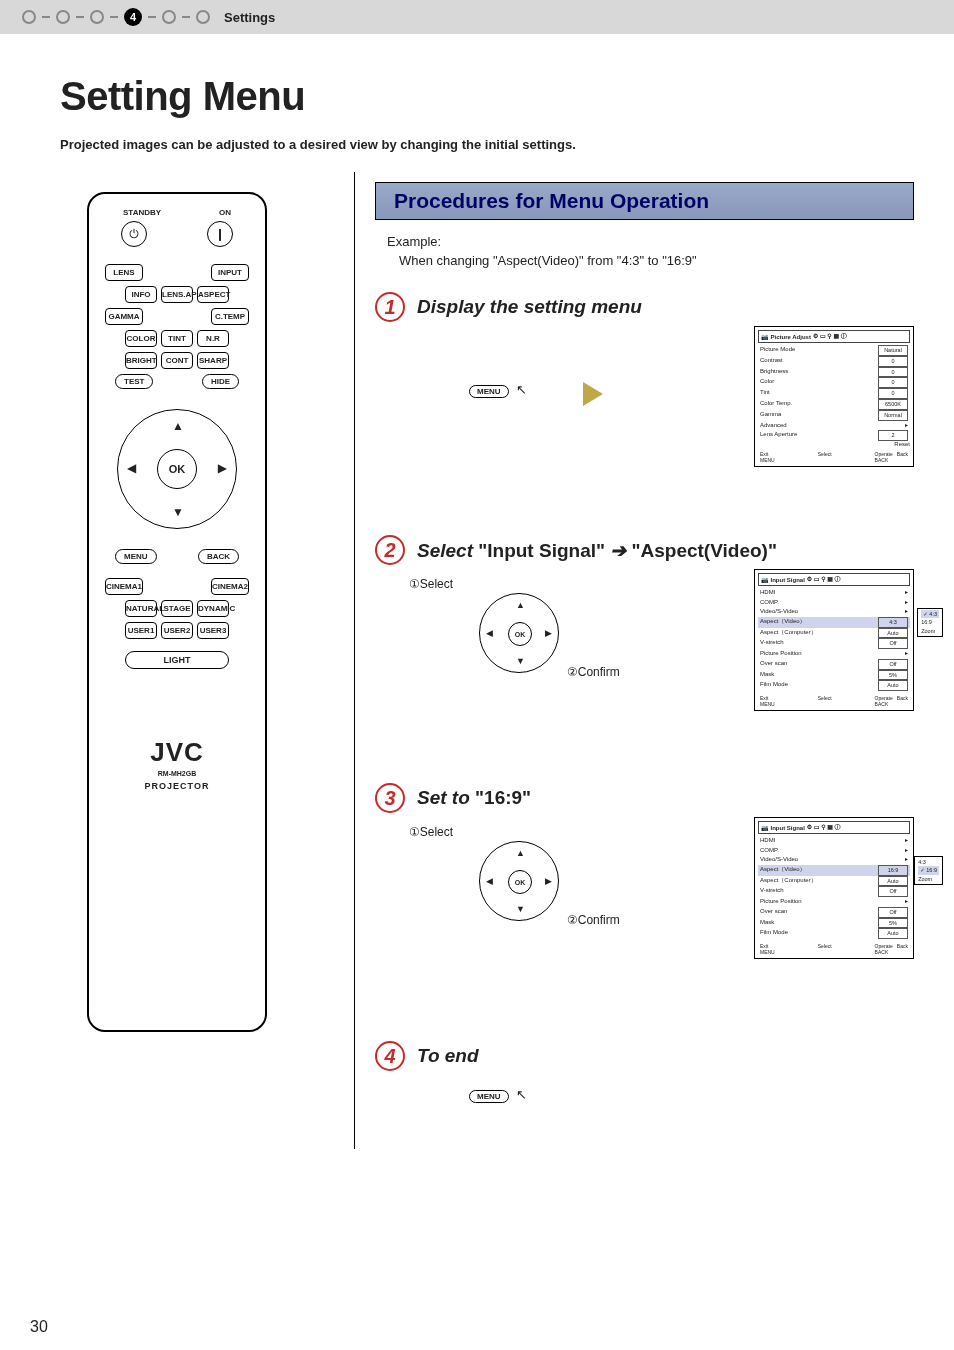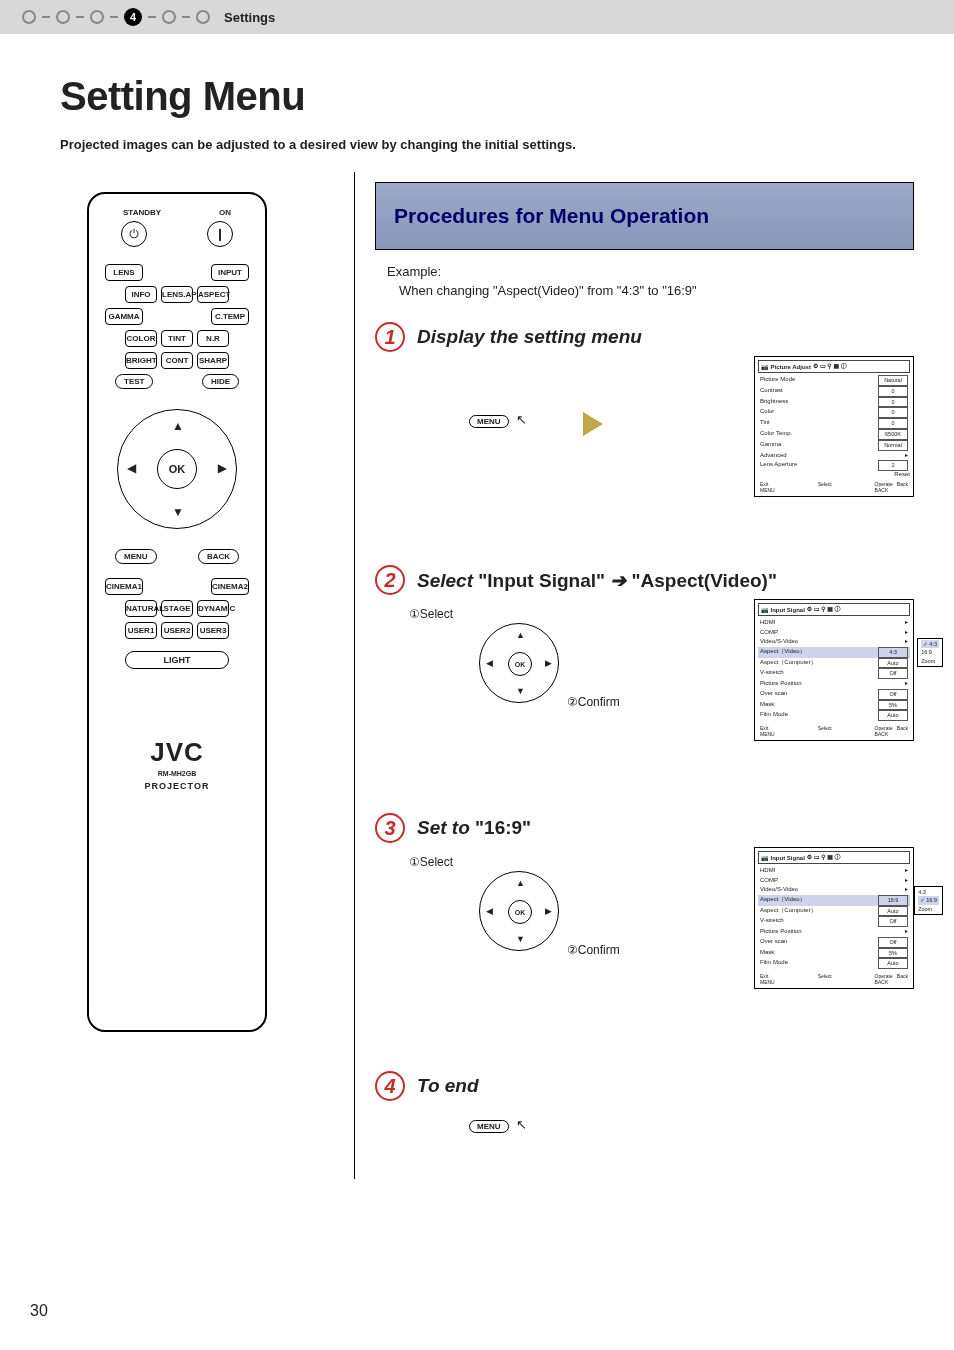--- a/index.html
+++ b/index.html
@@ -55,21 +55,21 @@
   .navpad .dn{bottom:20px;left:65px;}
   .navpad .lf{left:20px;top:62px;}
   .navpad .rt{right:20px;top:62px;}
   .pillrow{display:flex;justify-content:space-between;padding:0 14px;margin:4px 0;}
   .lightbtn{width:104px;margin:12px auto;border:1.5px solid #000;border-radius:12px;text-align:center;font-size:9px;font-weight:bold;padding:3px 0;}
   .brand{text-align:center;margin-top:68px;}
   .brand .logo{font-family:"Arial Black",Arial;font-size:26px;font-weight:900;letter-spacing:1px;}
   .brand .model{font-size:7px;font-weight:bold;margin-top:2px;}
   .brand .prj{font-size:9px;font-weight:bold;letter-spacing:1px;margin-top:4px;}
   
-  .bluebar{ background:linear-gradient(#9aa9c8,#8898bb); color:#000066; font-family:"Arial Black",Arial; font-size:21px; padding:21px 18px; font-weight:900; border:1px solid #000;}
+  .bluebar{ background:linear-gradient(#9aa9c8,#8898bb); color:#000066; font-family:"Arial Black",Arial; font-size:21px; padding:6px 18px; font-weight:900; border:1px solid #000;}
   .example{font-size:13px;margin:14px 0 4px 12px;}
   .example-sub{font-size:13px;margin:0 0 24px 24px;}
   .step{display:flex;align-items:center;gap:12px;margin:8px 0 6px 0;}
   .step-num{width:30px;height:30px;border:2.5px solid #c72a2a;border-radius:50%;display:flex;align-items:center;justify-content:center;color:#c72a2a;font-family:"Arial Black",Arial;font-size:20px;font-style:italic;font-weight:900;}
   .step-title{font-size:19px;font-weight:bold;font-style:italic;}
   .step-title .q{font-style:normal;}
   .step-body{margin:8px 0 30px 14px; min-height:140px; position:relative;}
   .osd {
     position:absolute; right:0; top:-4px;
     width:160px; border:1px solid #000; background:#fff;
@@ -84,21 +84,21 @@
   .osd-foot{display:flex;justify-content:space-between;font-size:5px;margin-top:4px;padding:0 2px;}
   .menubtn{display:inline-block;border:1.5px solid #000;border-radius:10px;font-size:8px;font-weight:bold;padding:1px 7px;}
   .cursor{font-size:13px;margin-left:3px;}
   .navsmall{width:80px;height:80px;border:1.2px solid #000;border-radius:50%;position:relative;display:inline-block;vertical-align:middle;}
   .navsmall .okc{position:absolute;top:28px;left:28px;width:24px;height:24px;border:1.2px solid #000;border-radius:50%;font-size:7px;font-weight:bold;display:flex;align-items:center;justify-content:center;}
   .navsmall .a{position:absolute;font-size:9px;}
   .navsmall .au{top:6px;left:36px;} .navsmall .ad{bottom:6px;left:36px;}
   .navsmall .al{left:6px;top:34px;} .navsmall .ar{right:6px;top:34px;}
   .label-line{font-size:12px;}
   .bigarrow{width:0;height:0;border-left:20px solid #c0a848;border-top:12px solid transparent;border-bottom:12px solid transparent;display:inline-block;vertical-align:middle;margin:0 14px;}
-  .pagenum{position:absolute;bottom:30px;left:30px;font-size:16px;}
+  .pagenum{position:absolute;bottom:14px;left:30px;font-size:16px;}
 </style>
 </head>
 <body>
 
 <div class="topbar">
   <div class="dots">
     <span class="dot-o"></span>
       <span class="linkbar"></span>
     <span class="dot-o"></span>
       <span class="linkbar"></span>

